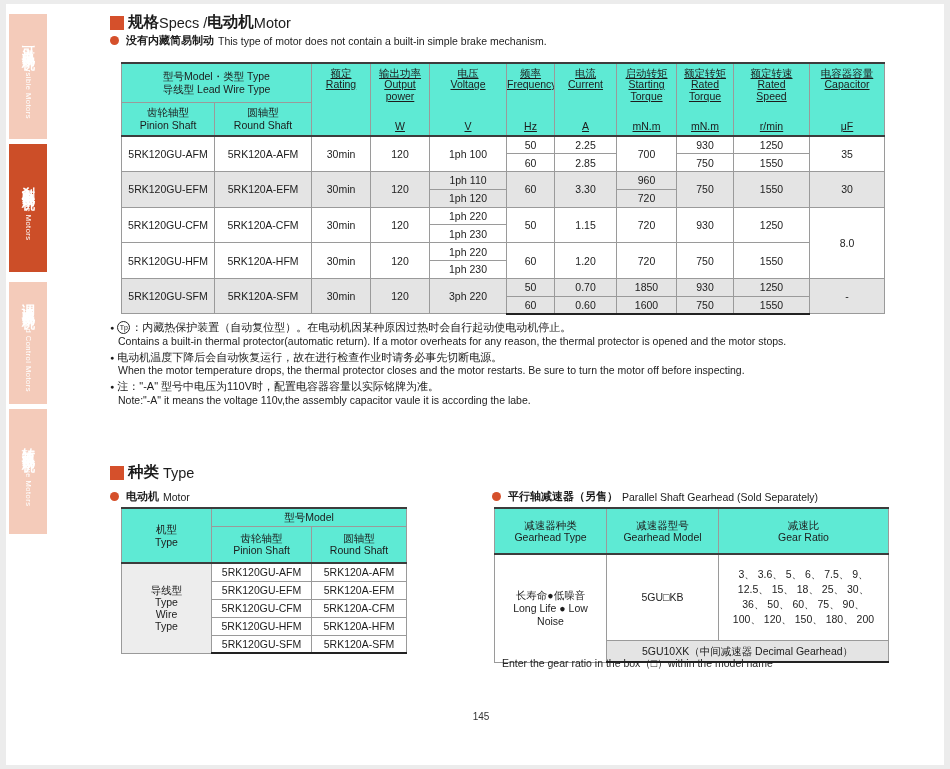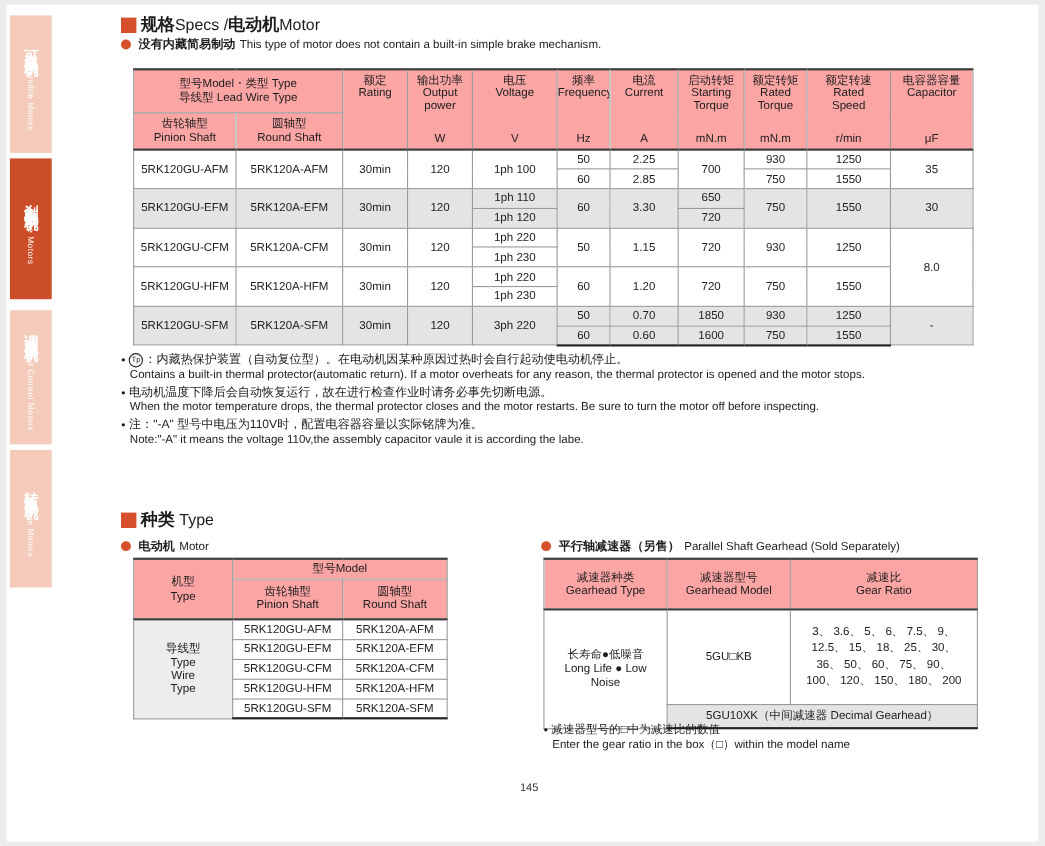--- a/index.html
+++ b/index.html
@@ -18,33 +18,33 @@
   .h-zh{font-size:15.5px;font-weight:bold;}
   .h-en{font-size:14.5px;font-weight:bold;}
   .bullet-line{position:absolute;display:flex;align-items:center;}
   .dot{width:9px;height:9px;border-radius:50%;background:#d5502b;margin-right:7px;flex:0 0 auto;}
   .bl-zh{font-size:11px;font-weight:bold;margin-right:4px;white-space:nowrap;}
   .bl-en{font-size:10.5px;white-space:nowrap;}
 
   
   table{border-collapse:collapse;table-layout:fixed;}
   th,td{border:1px solid #9a9a9a;padding:0 2px;text-align:center;vertical-align:middle;font-weight:normal;font-size:10.5px;line-height:12px;overflow:hidden;}
-  thead th{background:#fca5a5;}
+  thead th{background:#5eead4;}
   thead tr:first-child th{border-top:2.5px solid #3c3c3c;}
   tbody tr:first-child td{border-top:2px solid #3c3c3c;}
   tbody tr:last-child td{border-bottom:2.5px solid #222;}
   .g{background:#e4e4e4;}
 
   
   .specs-table{position:absolute;left:115px;top:58px;width:763px;}
   .specs-table .h1{height:38px;}
   .specs-table .h2{height:33px;}
   .specs-table tbody tr{height:17.8px;}
   .unitcol{height:71px;padding:0;}
-  .unitcol .wrap{display:flex;flex-direction:column;justify-content:space-between;height:64px;padding:3px 0;}
+  .unitcol .wrap{display:flex;flex-direction:column;justify-content:space-between;height:64px;padding:3px 0;text-decoration:underline;}
   .unitcol .tt{line-height:11.5px;}
   .unitcol .uu{line-height:11px;}
   .two-line div{line-height:12.5px;}
 
   
   .motor-table{position:absolute;left:115px;top:503px;width:285px;}
   .motor-table .r1{height:18px;}
   .motor-table .r2{height:37px;}
   .motor-table tbody tr{height:18px;}
   .lead-cell{background:#ededed;}
@@ -245,21 +245,21 @@
       </tr>
 
       <tr>
         <td rowspan="2" class="g">5RK120GU-EFM</td>
         <td rowspan="2" class="g">5RK120A-EFM</td>
         <td rowspan="2" class="g">30min</td>
         <td rowspan="2" class="g">120</td>
         <td class="g">1ph 110</td>
         <td rowspan="2" class="g">60</td>
         <td rowspan="2" class="g">3.30</td>
-        <td class="g">650</td>
+        <td class="g">960</td>
         <td rowspan="2" class="g">750</td>
         <td rowspan="2" class="g">1550</td>
         <td rowspan="2" class="g">30</td>
       </tr>
       <tr>
         <td class="g">1ph 120</td>
         <td class="g">720</td>
       </tr>
 
       <tr>
@@ -448,20 +448,17 @@
           <div>100、 120、 150、 180、 200</div>
         </td>
       </tr>
       <tr class="dec-row">
         <td colspan="2" class="g">5GU10XK（中间减速器 Decimal Gearhead）</td>
       </tr>
     </tbody>
   </table>
 
   <div class="gear-note">
-    <div class="note-zh">
-        <span>减速器型号的□中为减速比的数值</span>
-      </div>
     <div class="note-en">Enter the gear ratio in the box（□）within the model name</div>
   </div>
 
   <div class="page-num">145</div>
 </div>
 
 </body></html>

